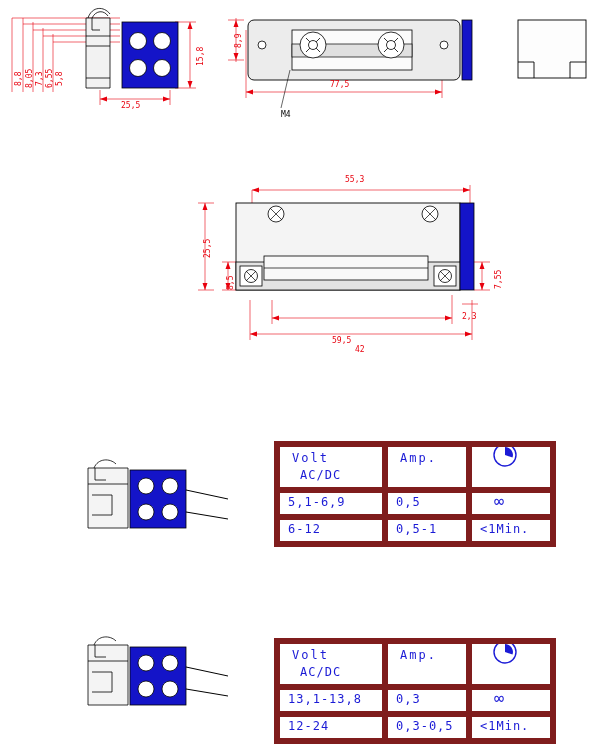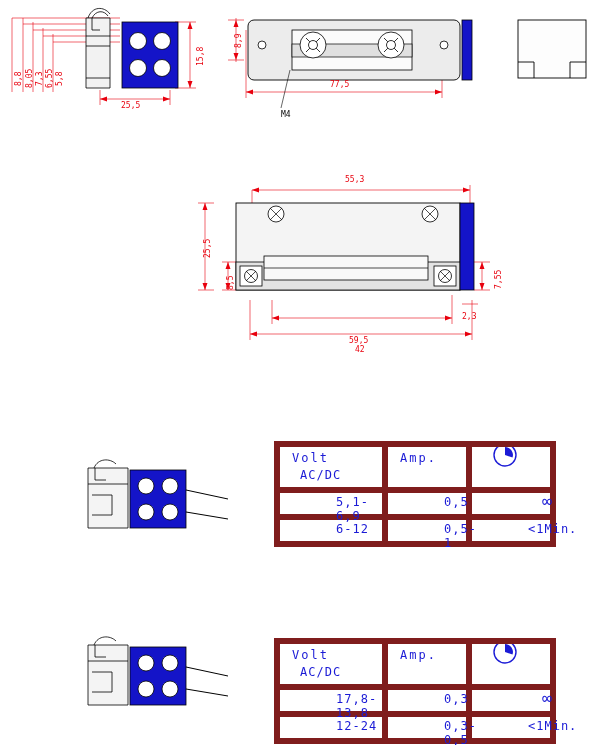--- a/index.html
+++ b/index.html
@@ -74,21 +74,20 @@
   }
   .row-cell {
     height: 21px;
     position: relative;
   }
   .cell-pad {
     position: absolute;
     left: 8px;
     top: 2px;
     letter-spacing: 1px;
-    margin-left: 48px;
   }
   .clock-cell {
     position: relative;
     height: 40px;
   }
   .inf-sym {
     position: absolute;
     left: 22px;
     top: -2px;
     font-size: 17px;
@@ -342,21 +341,21 @@
 <div class="dim-text v" style="left:234px; top:48px;">8,9</div>
 <div class="dim-text" style="left:330px; top:80px;">77,5</div>
 <div class="lbl-black" style="left:270px; top:110px;">M4</div>
 
 <div class="dim-text" style="left:345px; top:175px;">55,3</div>
 <div class="dim-text v" style="left:203px; top:258px;">25,5</div>
 <div class="dim-text v" style="left:226px; top:290px;">8,5</div>
 <div class="dim-text v" style="left:494px; top:289px;">7,55</div>
 <div class="dim-text" style="left:462px; top:312px;">2,3</div>
 <div class="dim-text" style="left:355px; top:305px;margin-top:40px;">42</div>
-<div class="dim-text" style="left:349px; top:336px;">59,5</div>
+<div class="dim-text" style="left:332px; top:336px;">59,5</div>
 
 <table class="spec-table" style="left:274px; top:441px;">
   <tbody>
       <tr>
     <td class="c-volt hdr-cell">
       <span class="hdr-main">Volt</span>
       <span class="hdr-sub">AC/DC</span>
     </td>
     <td class="c-amp hdr-cell">
       <span class="hdr-main">Amp.</span>
@@ -395,21 +394,21 @@
       <span class="hdr-main">Volt</span>
       <span class="hdr-sub">AC/DC</span>
     </td>
     <td class="c-amp hdr-cell">
       <span class="hdr-main">Amp.</span>
     </td>
     <td class="c-clk clock-cell"></td>
   </tr>
   <tr>
     <td class="row-cell">
-      <span class="cell-pad">17,8-13,8</span>
+      <span class="cell-pad">13,1-13,8</span>
     </td>
     <td class="row-cell">
       <span class="cell-pad">0,3</span>
     </td>
     <td class="row-cell">
       <span class="cell-pad inf-sym">∞</span>
     </td>
   </tr>
   <tr>
     <td class="row-cell">

